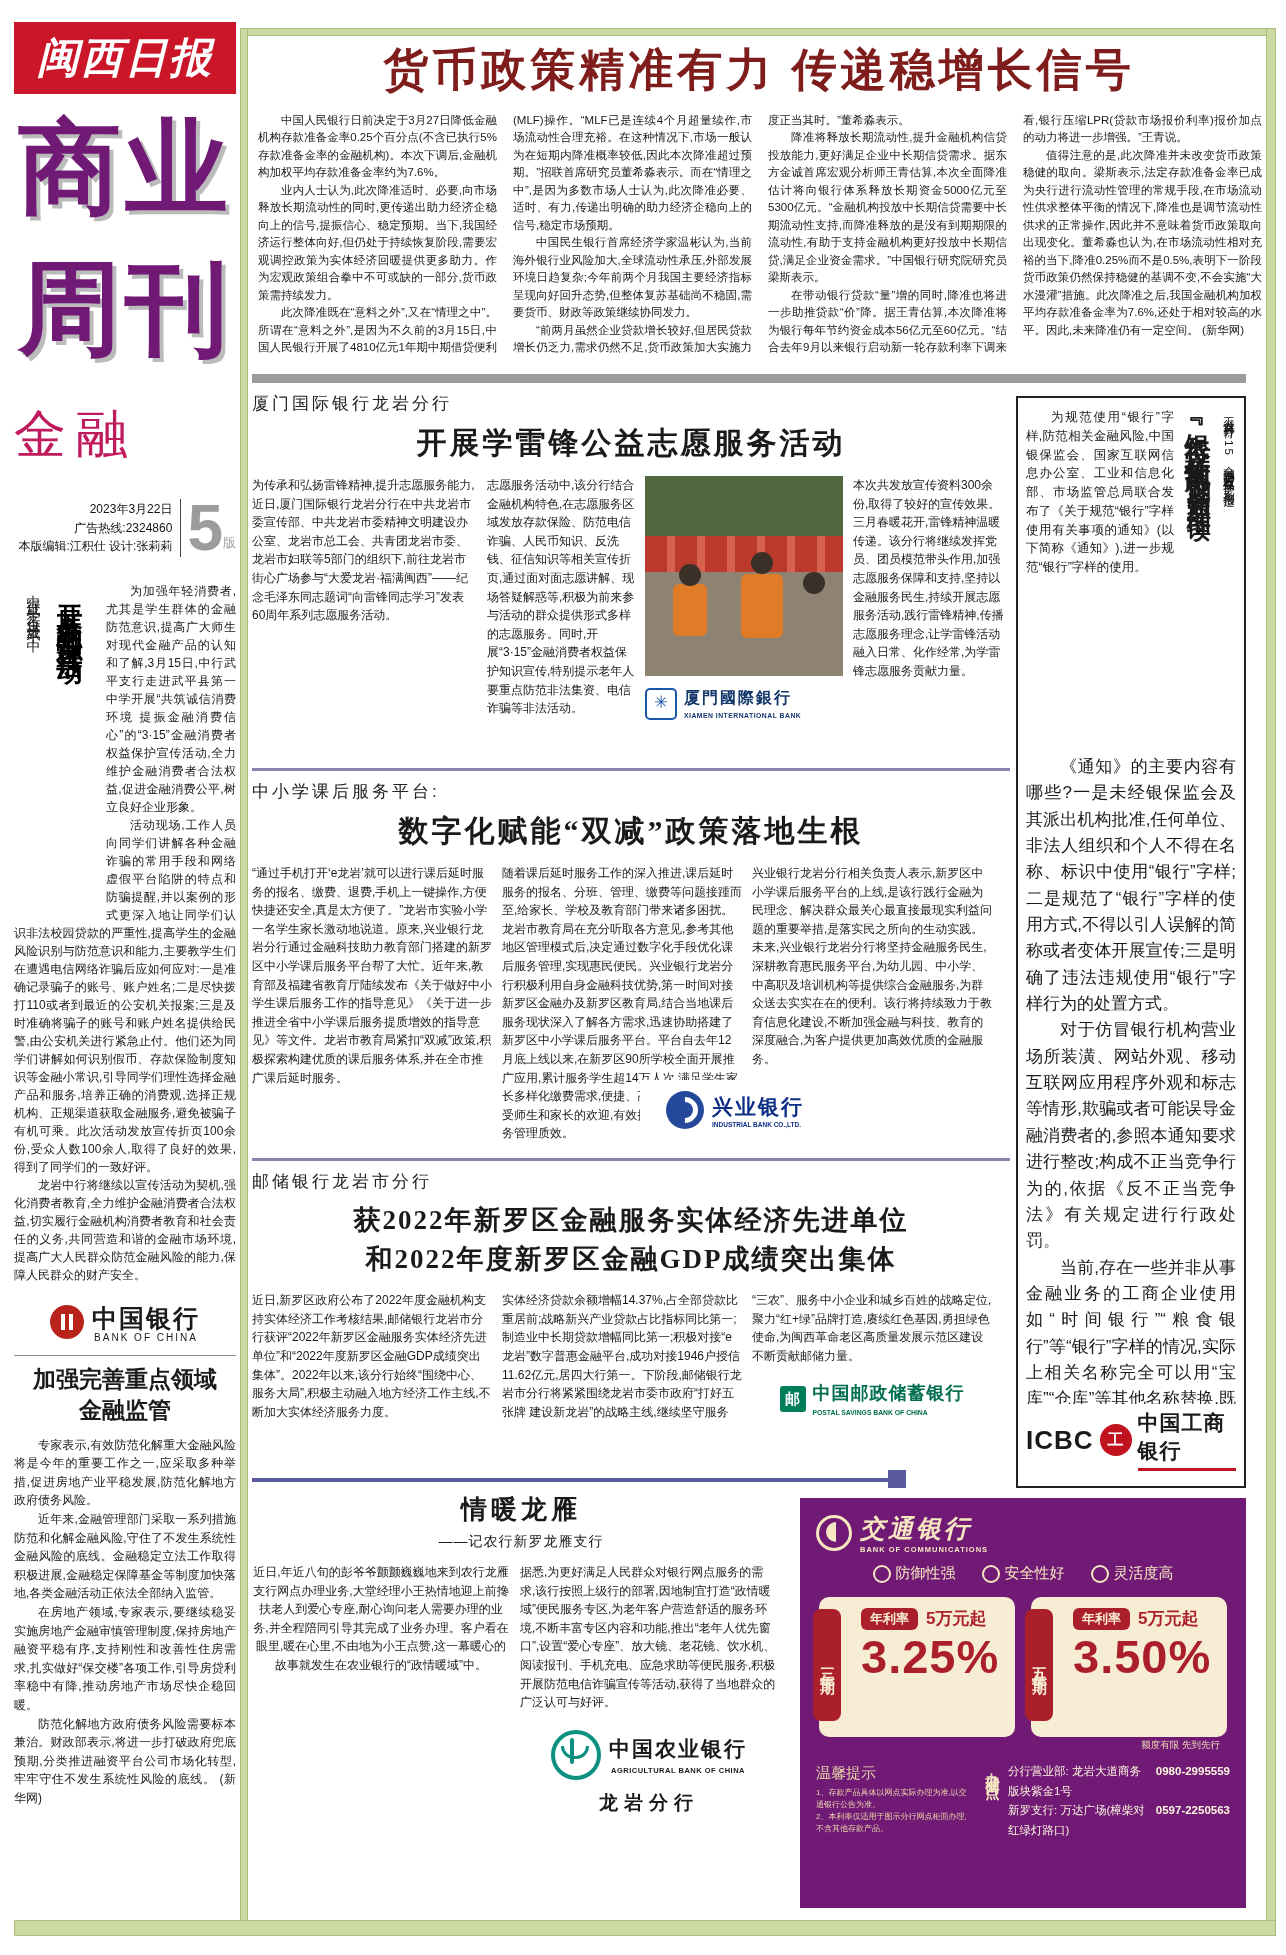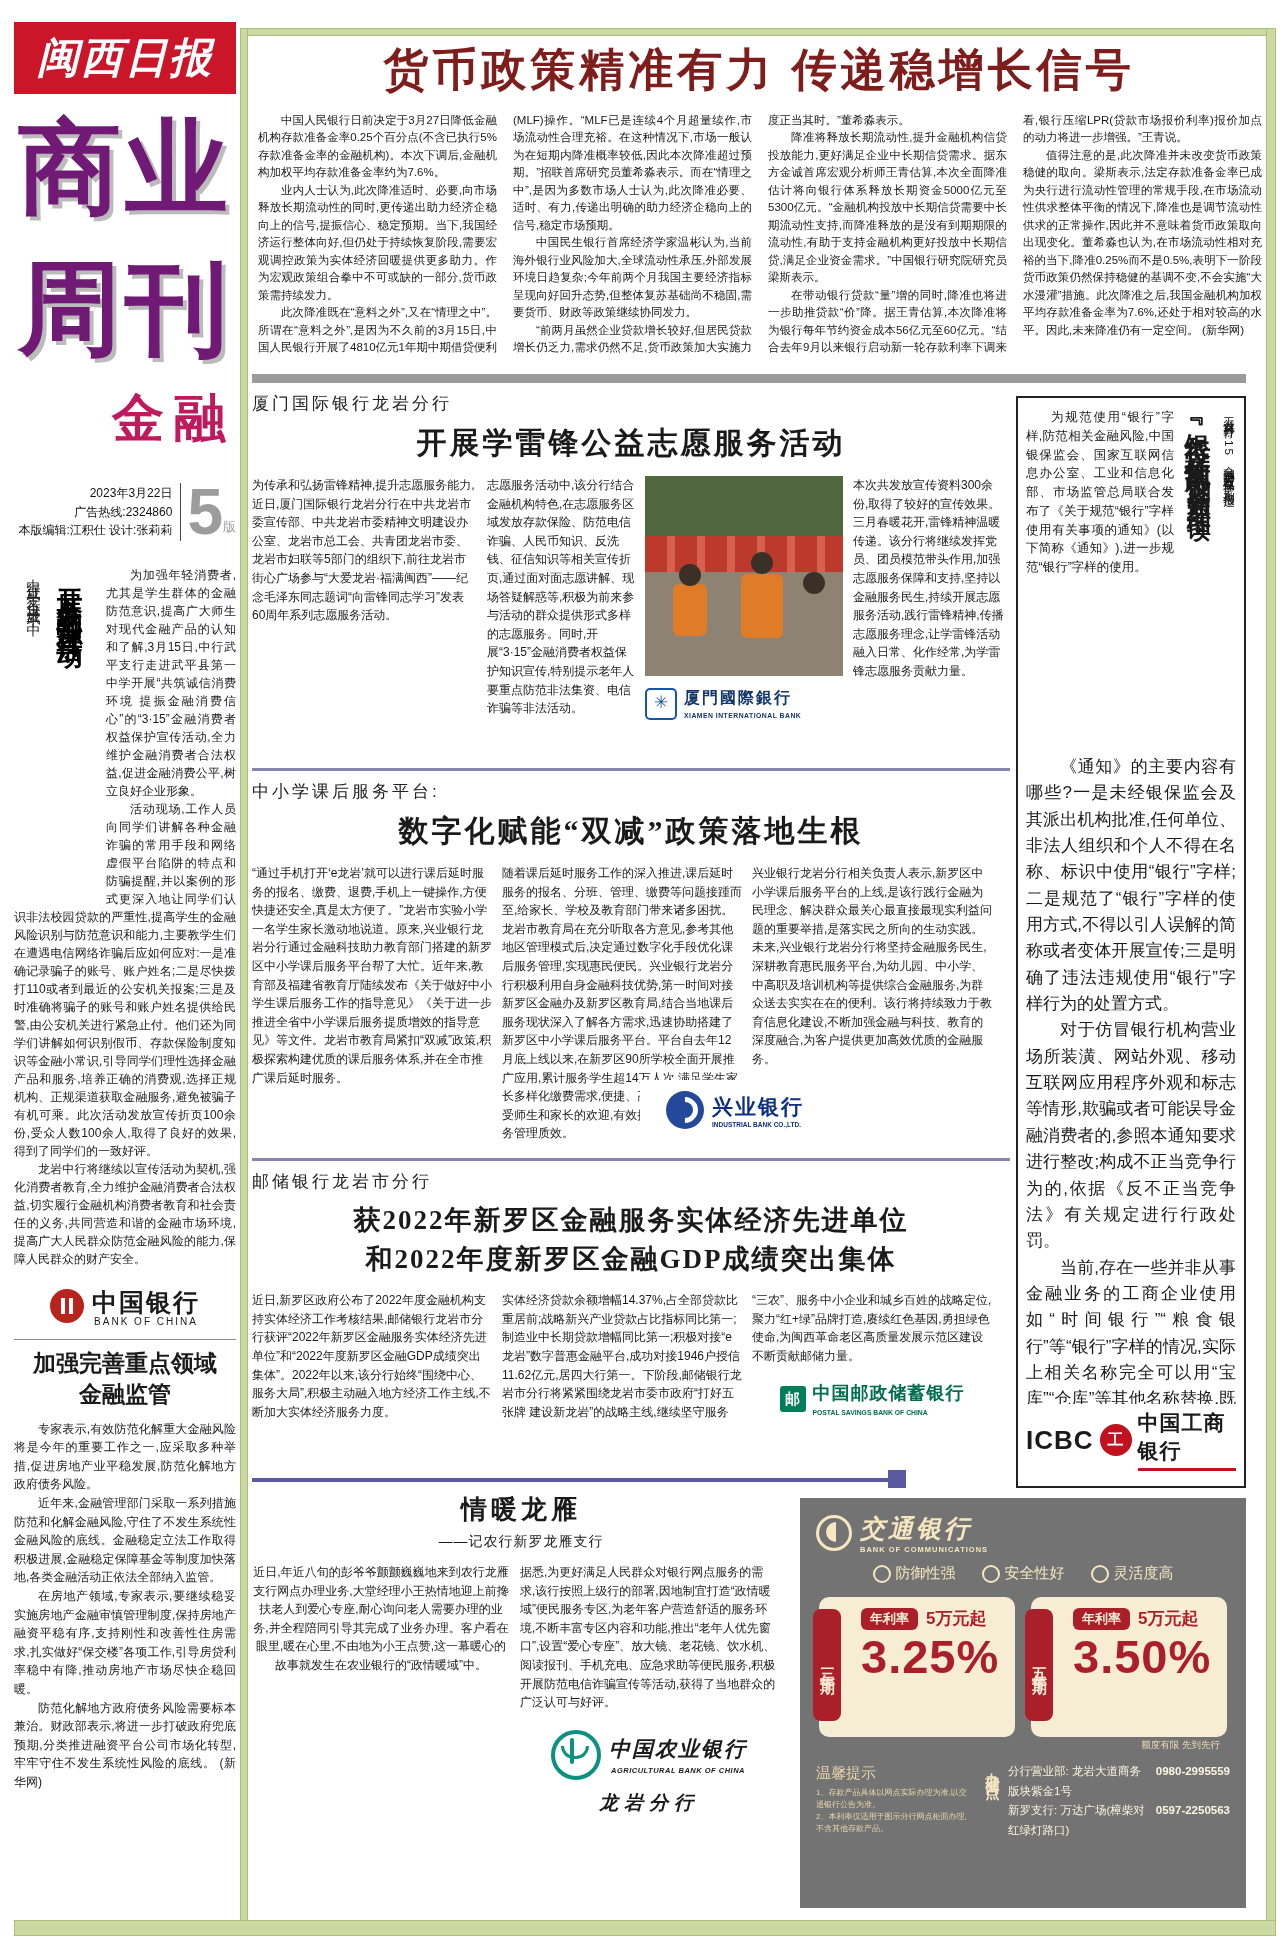--- a/index.html
+++ b/index.html
@@ -7,21 +7,21 @@
   #page{position:relative;width:1286px;height:1955px;background:#fff;overflow:hidden;}
   .serif{font-family:"Liberation Serif","DejaVu Serif",serif;}
   .green-bar{position:absolute;background:#ccd9a2;border:1px solid #aabf78;box-sizing:border-box;}
   .para{margin:0;text-indent:2em;text-align:justify;}
   
   #leftcol{position:absolute;left:14px;top:22px;width:222px;height:1896px;overflow:hidden;}
   .masthead{background:#cb1528;height:72px;display:flex;align-items:center;justify-content:center;}
   .masthead span{color:#fff;font-size:42px;font-weight:900;font-style:italic;letter-spacing:2px;}
   .weekly{color:#701a75;font-weight:900;font-size:103px;line-height:133px;letter-spacing:4px;text-align:center;
           text-shadow:4px 4px 0 rgba(60,60,60,0.35);margin-top:8px;}
-  .sectag{color:#c01a5e;font-weight:700;font-size:52px;text-align:right;letter-spacing:10px;margin-top:8px;}
+  .sectag{color:#c01a5e;font-weight:400;font-size:52px;text-align:left;letter-spacing:10px;margin-top:24px;}
   .edition{display:flex;align-items:center;margin-top:26px;}
   .ed-lines{flex:1;text-align:right;font-size:12px;line-height:1.55;color:#111;padding-right:8px;}
   .ed-divider{width:1px;height:58px;background:#444;}
   .ed-num{font-size:64px;font-weight:700;color:#9c9c9c;line-height:1;padding-left:6px;}
   .ed-ban{font-size:13px;color:#9c9c9c;align-self:flex-end;padding-bottom:8px;}
   .art-a{margin-top:22px;font-size:12px;line-height:1.5;}
   .va-titles{float:left;width:84px;height:336px;margin:2px 8px 2px 0;display:flex;justify-content:center;gap:6px;}
   .va-sub{writing-mode:vertical-rl;font-size:14px;letter-spacing:4px;color:#222;}
   .va-main{writing-mode:vertical-rl;font-size:26px;font-weight:900;letter-spacing:6px;color:#000;}
   .boclogo{display:flex;align-items:center;justify-content:center;gap:8px;margin:16px 0 10px 0;}
@@ -75,21 +75,21 @@
   .psbc-icon{width:26px;height:26px;background:#007e5a;color:#fff;font-size:15px;font-weight:900;
              display:flex;align-items:center;justify-content:center;border-radius:3px;flex:0 0 auto;}
   .psbc-cn{font-size:18px;font-weight:900;color:#006e4f;letter-spacing:1px;}
   .psbc-en{font-size:6.8px;color:#006e4f;font-weight:700;}
   #divider3{position:absolute;left:252px;top:1478px;width:636px;height:4px;background:#5a5aa0;}
   #divider3-sq{position:absolute;left:888px;top:1470px;width:18px;height:18px;background:#5a5aa0;}
   
   #abc{position:absolute;left:252px;top:1492px;width:538px;height:430px;overflow:hidden;}
   .abc-h{font-size:26px;font-weight:900;text-align:center;letter-spacing:4px;}
   .abc-sub{font-size:14px;text-align:center;margin-top:6px;letter-spacing:1px;}
-  .abc-logo{margin-top:18px;text-align:center;font-style:italic;}
+  .abc-logo{margin-top:18px;text-align:center;}
   .abc-row{display:flex;align-items:center;justify-content:center;gap:8px;}
   .abc-icon{width:42px;height:42px;border-radius:50%;border:4px solid #0c9080;position:relative;flex:0 0 auto;}
   .abc-icon i{position:absolute;left:15px;top:4px;width:4px;height:26px;background:#0c9080;border-radius:2px;}
   .abc-icon b{position:absolute;left:6px;top:12px;width:22px;height:10px;border:3px solid #0c9080;border-top:none;
               border-radius:0 0 14px 14px;}
   .abc-cn{font-size:21px;font-weight:900;letter-spacing:2px;}
   .abc-en{font-size:7.5px;letter-spacing:0.5px;font-weight:700;}
   .abc-branch{font-size:19px;font-weight:900;letter-spacing:6px;margin-top:8px;}
   
   #icbcbox{position:absolute;left:1016px;top:396px;width:230px;height:1092px;border:2px solid #222;
@@ -100,21 +100,21 @@
   .vhl{font-size:26px;font-weight:900;letter-spacing:5px;}
   .vhl2{font-size:24px;font-weight:900;letter-spacing:5px;}
   .icbc-kicker{writing-mode:vertical-rl;font-size:11.5px;letter-spacing:2px;color:#111;}
   .icbc-body{flex:1;font-size:17px;line-height:1.55;margin-top:10px;overflow:hidden;}
   .icbc-logo{flex:0 0 auto;display:flex;align-items:center;justify-content:center;gap:6px;height:72px;}
   .icbc-abbr{font-size:26px;font-weight:900;letter-spacing:1px;}
   .icbc-icon{width:32px;height:32px;border-radius:50%;background:#c1121f;color:#fff;font-size:16px;font-weight:900;
              display:flex;align-items:center;justify-content:center;flex:0 0 auto;}
   .icbc-cn{font-size:21px;font-weight:900;border-bottom:3px solid #c1121f;padding-bottom:3px;letter-spacing:1px;}
   
-  #ad{position:absolute;left:800px;top:1498px;width:446px;height:410px;background:#737373;color:#f6e7c1;
+  #ad{position:absolute;left:800px;top:1498px;width:446px;height:410px;background:#701a75;color:#f6e7c1;
       padding:14px 16px;box-sizing:border-box;overflow:hidden;}
   .ad-logo{display:flex;align-items:center;gap:8px;}
   .bocom-icon{width:30px;height:30px;border-radius:50%;border:3px solid #f6e7c1;position:relative;flex:0 0 auto;}
   .bocom-icon i{position:absolute;left:7px;top:4px;width:10px;height:20px;background:#f6e7c1;border-radius:10px 0 0 10px;}
   .bocom-cn{font-size:25px;font-weight:900;font-style:italic;letter-spacing:3px;}
   .bocom-en{font-size:7.5px;letter-spacing:1px;font-weight:700;}
   .ad-product{text-align:center;font-size:56px;font-weight:900;font-style:italic;letter-spacing:12px;margin-top:8px;
               color:#f7e7c3;text-shadow:2px 2px 0 rgba(0,0,0,0.3);}
   .ad-features{display:flex;justify-content:center;gap:26px;font-size:15px;margin-top:10px;}
   .ad-feat{display:flex;align-items:center;gap:5px;}

